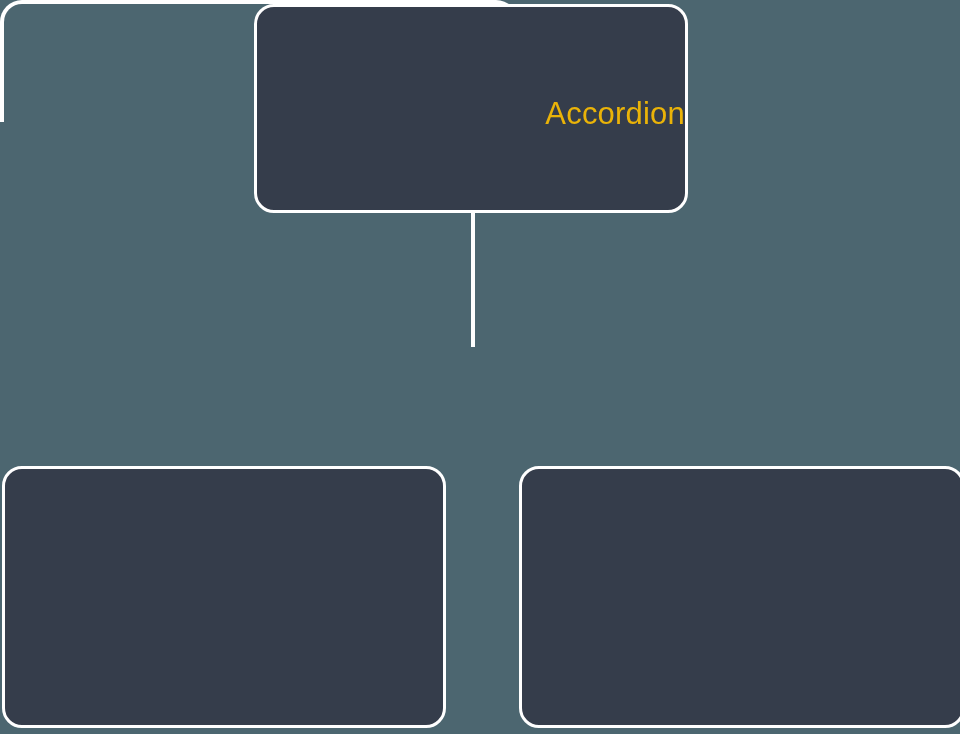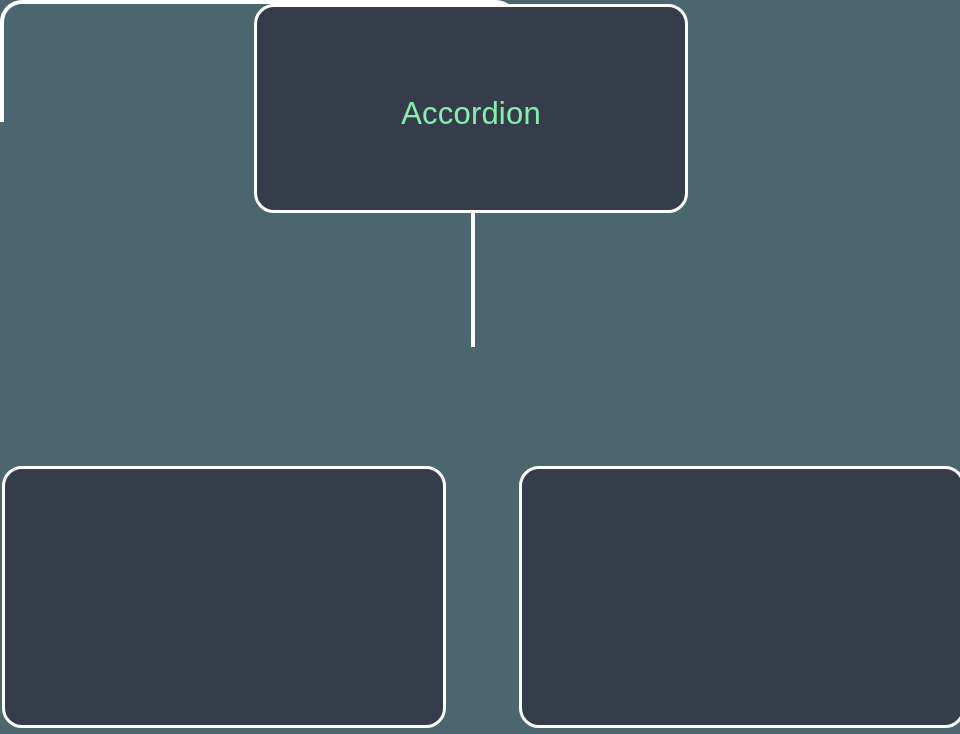--- a/index.html
+++ b/index.html
@@ -25,22 +25,22 @@
     position: absolute;
     background: #353d4b;
     border: 3px solid #ffffff;
     border-radius: 18px;
     box-sizing: border-box;
   }
   .node-title {
     position: absolute;
     left: 0;
     width: 100%;
-    text-align: center;
-    color: #86efac;
+    text-align: right;
+    color: #eab308;
     font-weight: 400;
     letter-spacing: 0.2px;
     white-space: nowrap;
   }
 
   #accordion-card {
     left: 254px;
     top: 4px;
     width: 434px;
     height: 209px;

